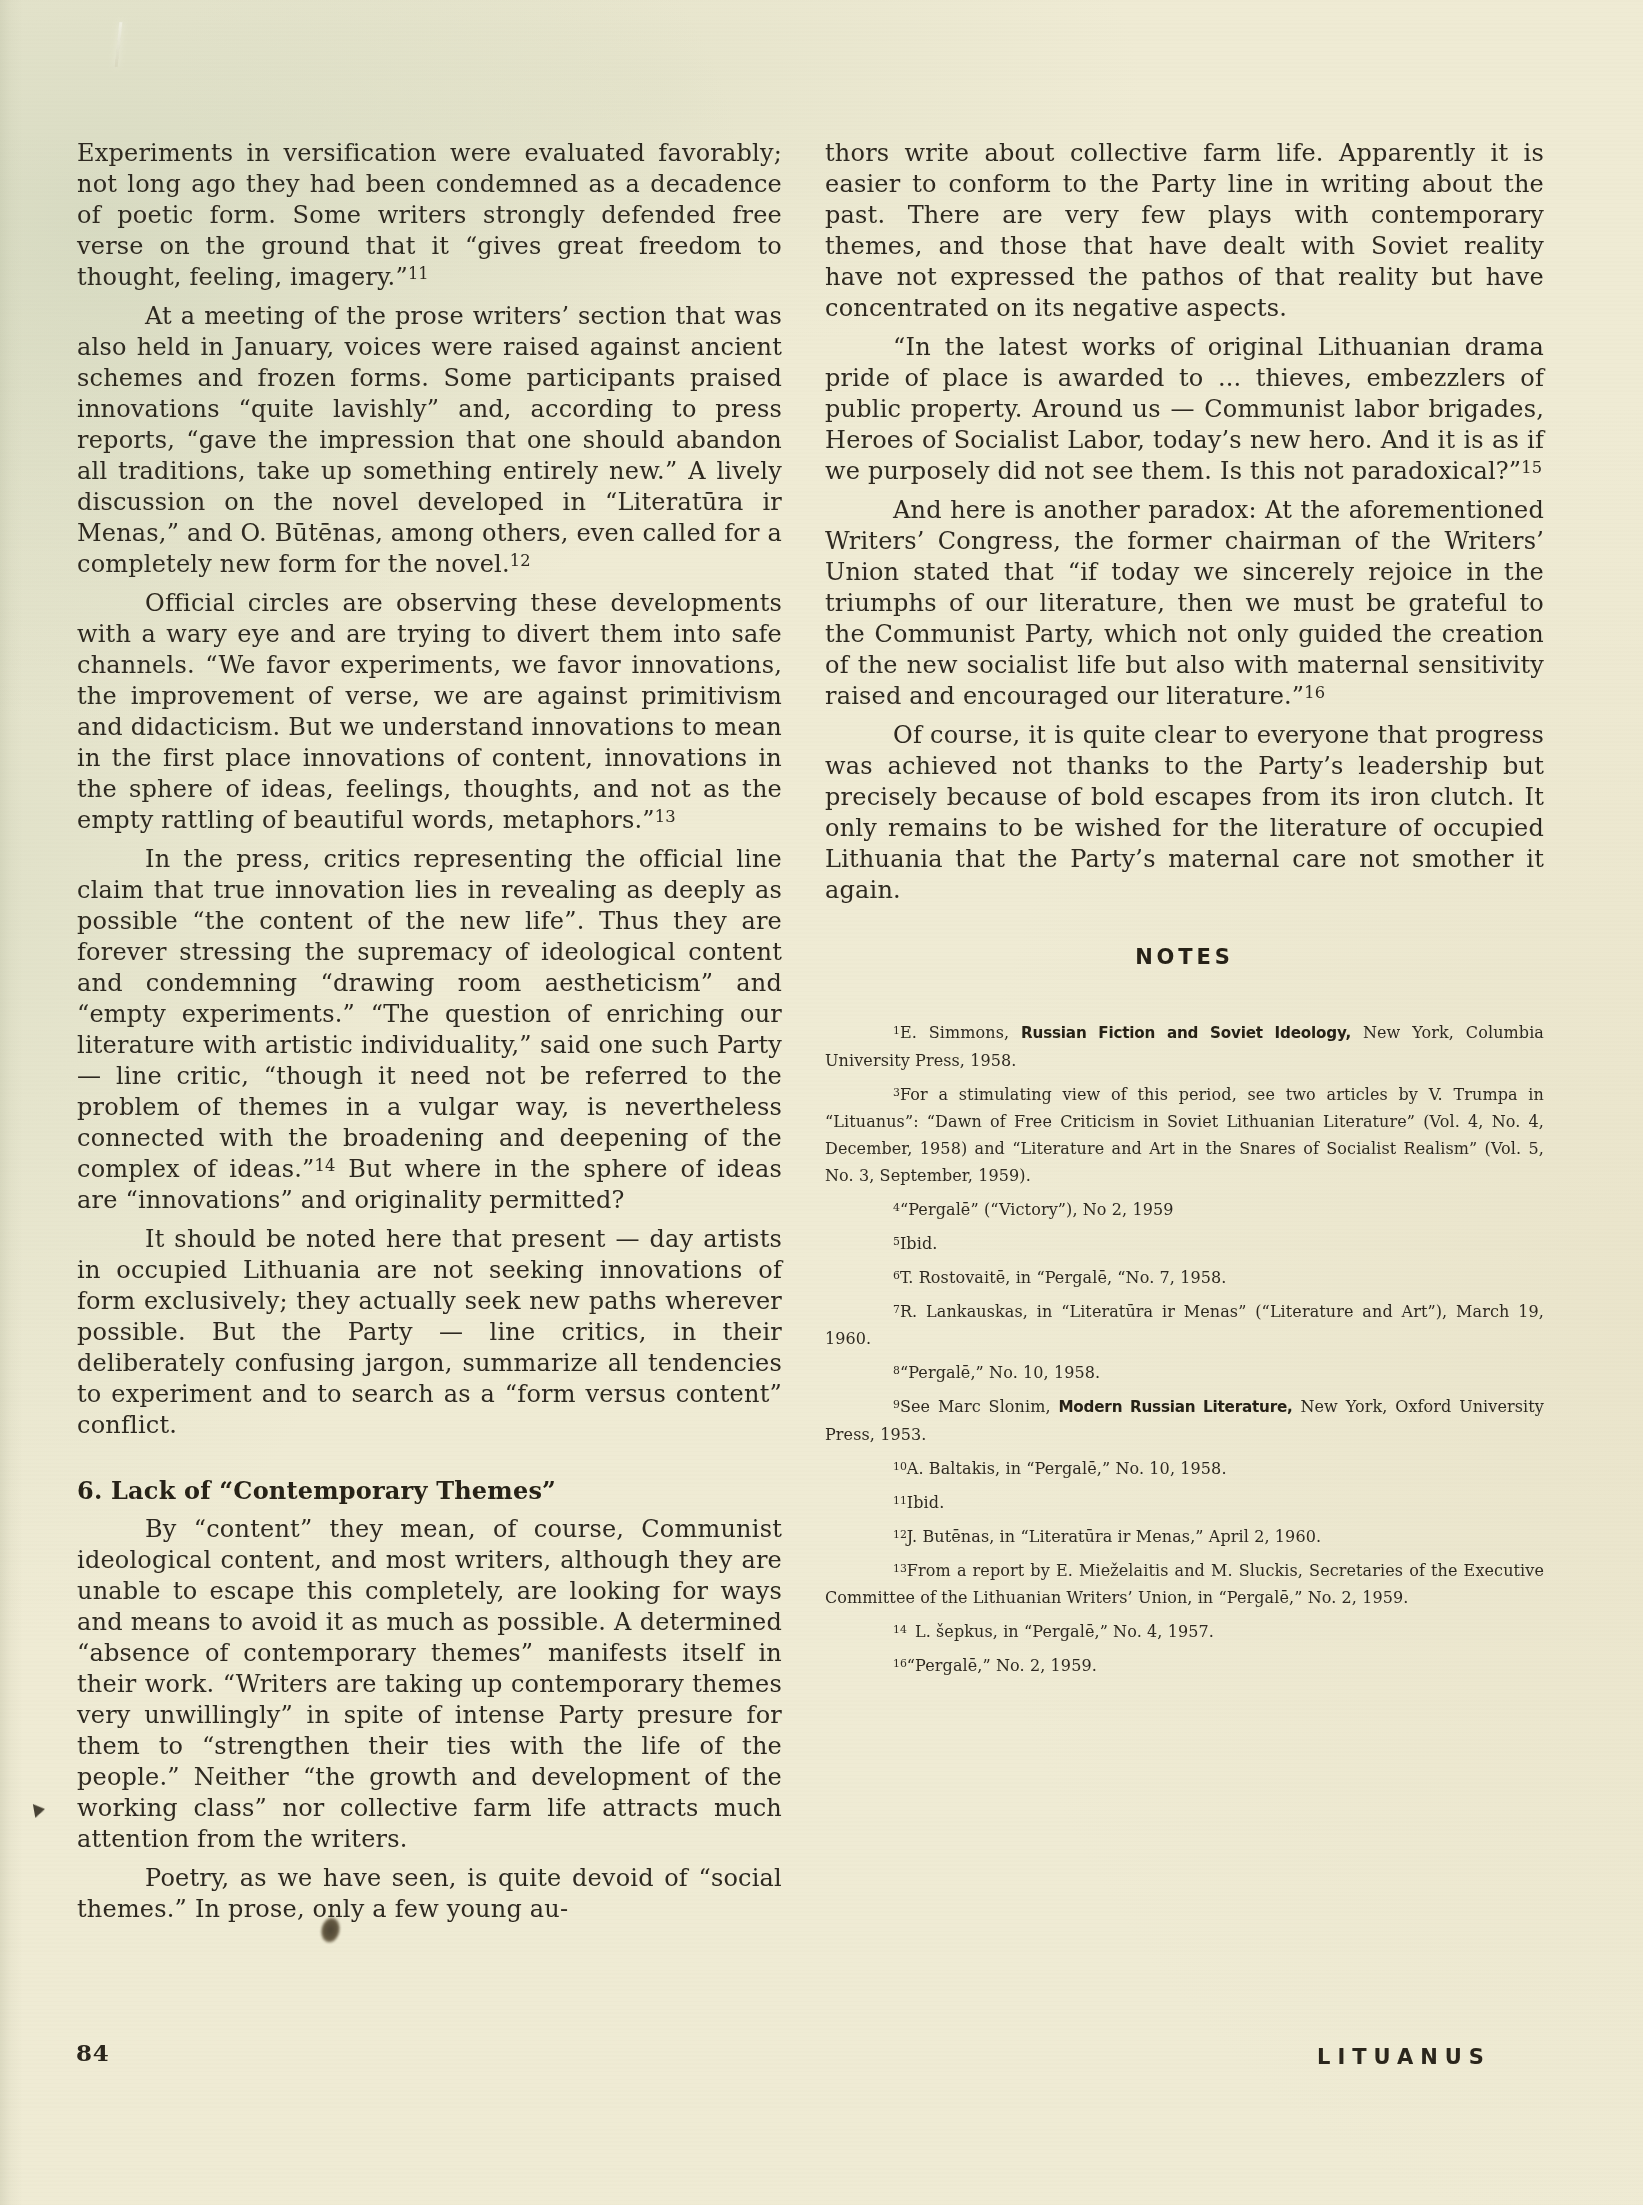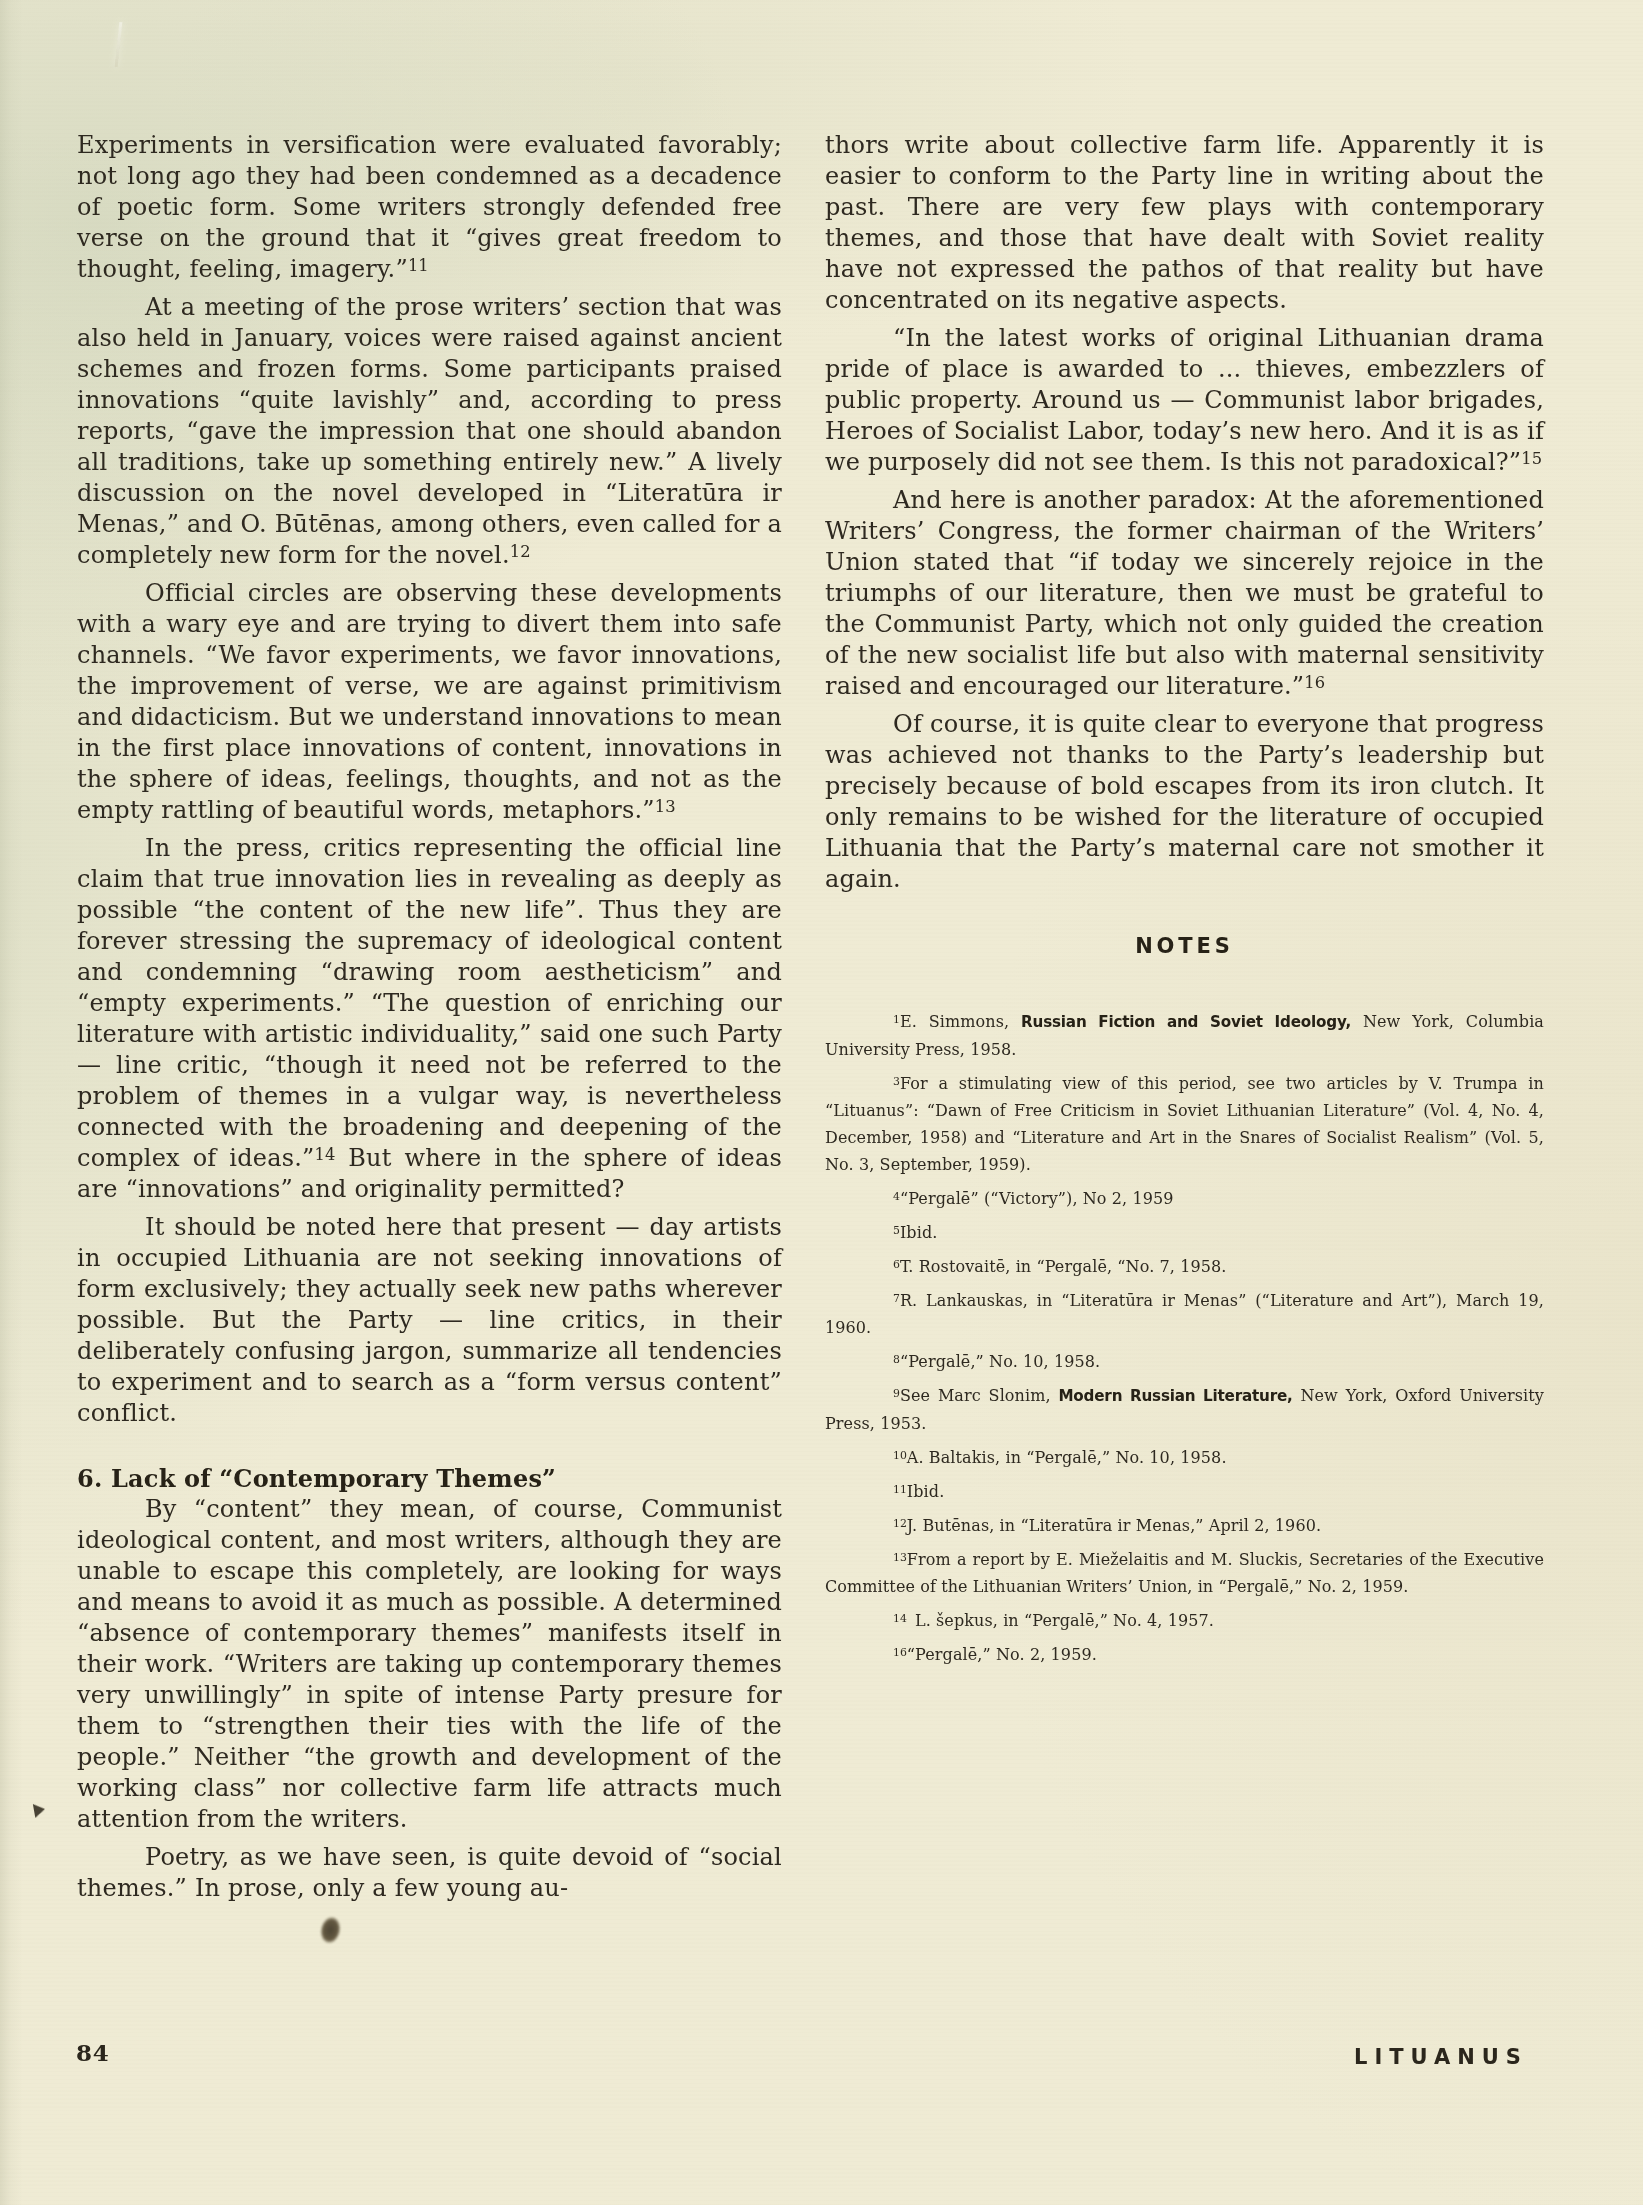--- a/index.html
+++ b/index.html
@@ -14,29 +14,29 @@
       radial-gradient(925px 1234px at 100% 60%, rgba(214,204,170,0.22), transparent 75%),
       linear-gradient(90deg, rgba(120,125,95,0.16) 0px, rgba(120,125,95,0.05) 10.8px, transparent 23px),
       repeating-linear-gradient(0deg, rgba(90,85,60,0.012) 0 1.5px, transparent 1.5px 3.9px);
     overflow:hidden;
     font-family:"DejaVu Serif", serif;
     color:#2e2920;
   }
   .col{position:absolute;top:130px;}
   .col.left{left:77px;width:705px;}
   .col.right{left:825px;width:719px;}
-  .para{margin:0 0 7px 0;font-size:24px;line-height:31px;text-align:justify;letter-spacing:0.2px;}
+  .para{margin:8px 0 7px 0;font-size:24px;line-height:31px;text-align:justify;letter-spacing:0.2px;}
   .para.indent{text-indent:68px;}
   .section-heading{font-size:24px;line-height:31px;font-weight:bold;margin:34px 0 0 0;letter-spacing:0.2px;color:#272217;}
   .notes-heading{font-family:"DejaVu Sans",sans-serif;font-weight:bold;font-size:21px;letter-spacing:3.9px;text-align:center;margin:39px 0 50px 0;color:#272217;}
   .note{margin:0 0 7px 0;font-size:16px;line-height:27px;text-align:justify;text-indent:68px;letter-spacing:0.1px;}
   .sup{font-size:0.68em;position:relative;top:-0.38em;line-height:0;letter-spacing:0;}
   .bs{font-family:"DejaVu Sans",sans-serif;font-weight:bold;font-size:0.95em;letter-spacing:-0.2px;color:#262116;}
   .footer-left{position:absolute;left:76px;top:2039px;font-size:23px;font-weight:bold;letter-spacing:0.8px;color:#2b261c;}
-  .footer-right{position:absolute;left:1354px;top:2045px;font-family:"DejaVu Sans",sans-serif;font-weight:bold;font-size:21px;letter-spacing:7px;color:#2b261c;}
+  .footer-right{position:absolute;left:1317px;top:2045px;font-family:"DejaVu Sans",sans-serif;font-weight:bold;font-size:21px;letter-spacing:7px;color:#2b261c;}
   .margin-arrow{position:absolute;left:34px;top:1803px;width:0;height:0;
     border-left:11.6px solid rgba(42,36,25,0.85);border-top:7px solid transparent;border-bottom:7px solid transparent;
     transform:rotate(-10deg);filter:blur(0.5px);}
   .ink-blot{position:absolute;left:321px;top:1917px;width:18.5px;height:26px;
     background:radial-gradient(ellipse at 50% 50%, #3c3424 0%, #564a32 55%, transparent 78%);
     border-radius:50%;transform:rotate(12deg);filter:blur(0.8px);opacity:0.9;}
   .crease{position:absolute;left:117px;top:21.6px;width:3.1px;height:45px;
     background:linear-gradient(180deg, rgba(255,255,255,0.7), rgba(200,195,170,0.4));
     transform:rotate(6deg);box-shadow:0 0 6.2px rgba(255,255,252,0.55);opacity:0.65;}
 </style>

